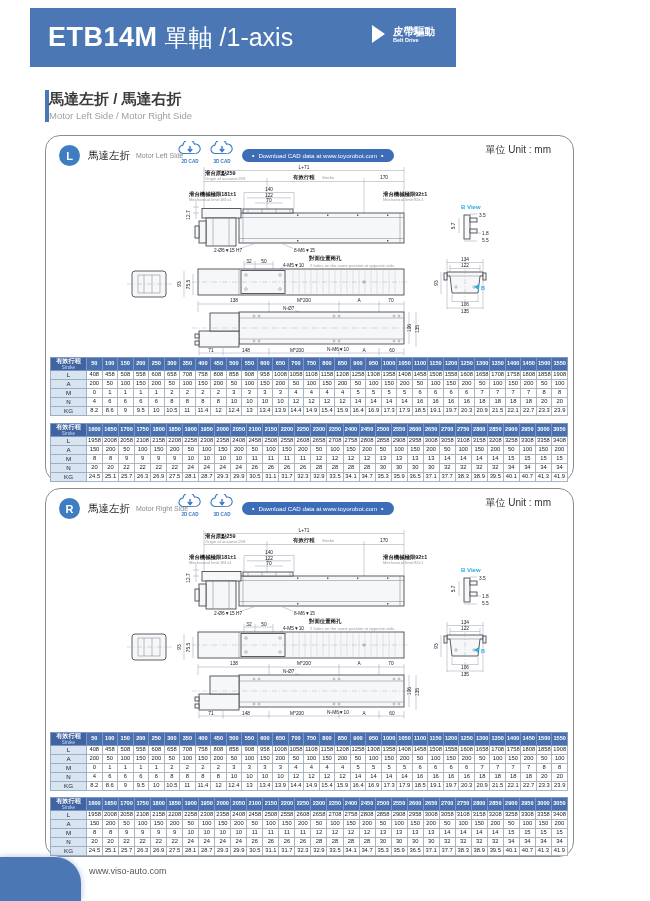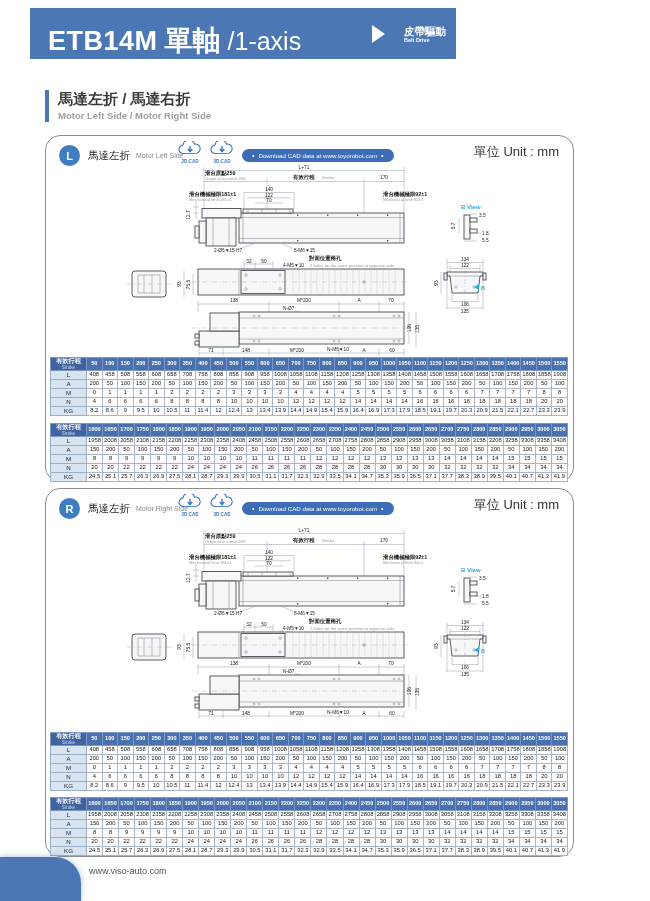--- a/index.html
+++ b/index.html
@@ -1,44 +1,44 @@
 <!DOCTYPE html>
 <html><head>
 <meta charset="utf-8">
 <style>
 *{margin:0;padding:0;box-sizing:border-box}
 html,body{width:650px;height:901px}
 body{position:relative;font-family:"Liberation Sans",sans-serif;background:#fff;overflow:hidden}
 
-.banner{position:absolute;left:30px;top:8px;width:426px;height:51px;background:#4b77b5;color:#fff}
+.banner{position:absolute;left:30px;top:8px;width:426px;height:59px;background:#4b77b5;color:#fff}
 .banner-title{position:absolute;left:18px;top:14px;display:flex;align-items:baseline;gap:7px;white-space:nowrap}
 .bt-model{font-size:27px;font-weight:bold;letter-spacing:.5px}
-.bt-cn{font-size:28px;font-weight:bold}
+.bt-cn{font-size:24px;font-weight:normal}
 .bt-en{font-size:25px;font-weight:normal}
-.drive{position:absolute;left:342px;top:17px;display:flex;align-items:center;gap:19px}
+.drive{position:absolute;left:342px;top:17px;display:flex;align-items:center;gap:8px}
 .tri{width:0;height:0;border-left:13px solid #fff;border-top:9px solid transparent;border-bottom:9px solid transparent}
 .drive-cn{font-size:10.5px;font-weight:bold;line-height:1.15}
 .drive-en{font-size:5.5px;font-weight:bold;line-height:1.15}
 
-.sec{position:absolute;left:45px;top:90px;border-left:4px solid #4b77b5;padding-left:9px}
+.sec{position:absolute;left:45px;top:90px;border-left:4px solid #4b77b5;padding-left:0}
 .sec-cn{font-size:15px;font-weight:bold;color:#3a3a3a;line-height:1.25}
-.sec-en{font-size:9.5px;font-weight:bold;color:#9e9e9e;line-height:1.4}
+.sec-en{font-size:9.5px;font-weight:normal;color:#9e9e9e;line-height:1.4}
 
 .panel{position:absolute;left:45px;width:529px;background:#fff;border:1px solid #8d8d8d;border-radius:15px}
 .panel.p1{top:135px;height:347px}
 .panel.p2{top:488px;height:369px}
 .pbadge{position:absolute;left:13px;top:9px;width:21px;height:21px;border-radius:50%;background:#3f7dc2;color:#fff;font-size:11px;font-weight:bold;display:flex;align-items:center;justify-content:center}
 .pt-cn{position:absolute;left:42px;top:13px;font-size:10.5px;font-weight:normal;color:#1d1d1d;white-space:nowrap}
 .pt-en{position:absolute;left:90px;top:16px;font-size:7px;color:#8b8b8b;white-space:nowrap}
 .cloud{position:absolute;top:5px;width:28px;text-align:center}
 .cloud.c2d{left:130px}.cloud.c3d{left:162px}
 .cloud-label{font-size:4.6px;color:#3a78c2;font-weight:bold;line-height:1}
 .pill{position:absolute;left:196px;top:13px;height:13px;display:flex;align-items:center;background:#3d6db6;border-radius:7px;color:#fff;font-size:6.2px;padding:0 6px;white-space:nowrap}
 .pill::before,.pill::after{content:"•";color:#fff;font-size:7px;margin:0 4px}
-.unit{position:absolute;right:14px;top:7px;font-size:13px;color:#333;white-space:nowrap}
+.unit{position:absolute;right:22px;top:7px;font-size:10px;color:#333;white-space:nowrap}
 .drawing{position:absolute;left:1px;width:527px;height:193px}
 .p1 .drawing{top:27px}
 .p2 .drawing{top:37px}
 
 svg text{font-family:"Liberation Sans",sans-serif}
 .bf{fill:#f6f7f9;stroke:#4a4a55;stroke-width:.9}
 .il{stroke:#71717d;stroke-width:.45;fill:none}
 .dl{stroke:#8a93a5;stroke-width:.45;fill:none}
 .cl{stroke:#9aa3b5;stroke-width:.4;fill:none;stroke-dasharray:5 2 1 2}
 .hl{stroke:#b3bac6;stroke-width:.35}

